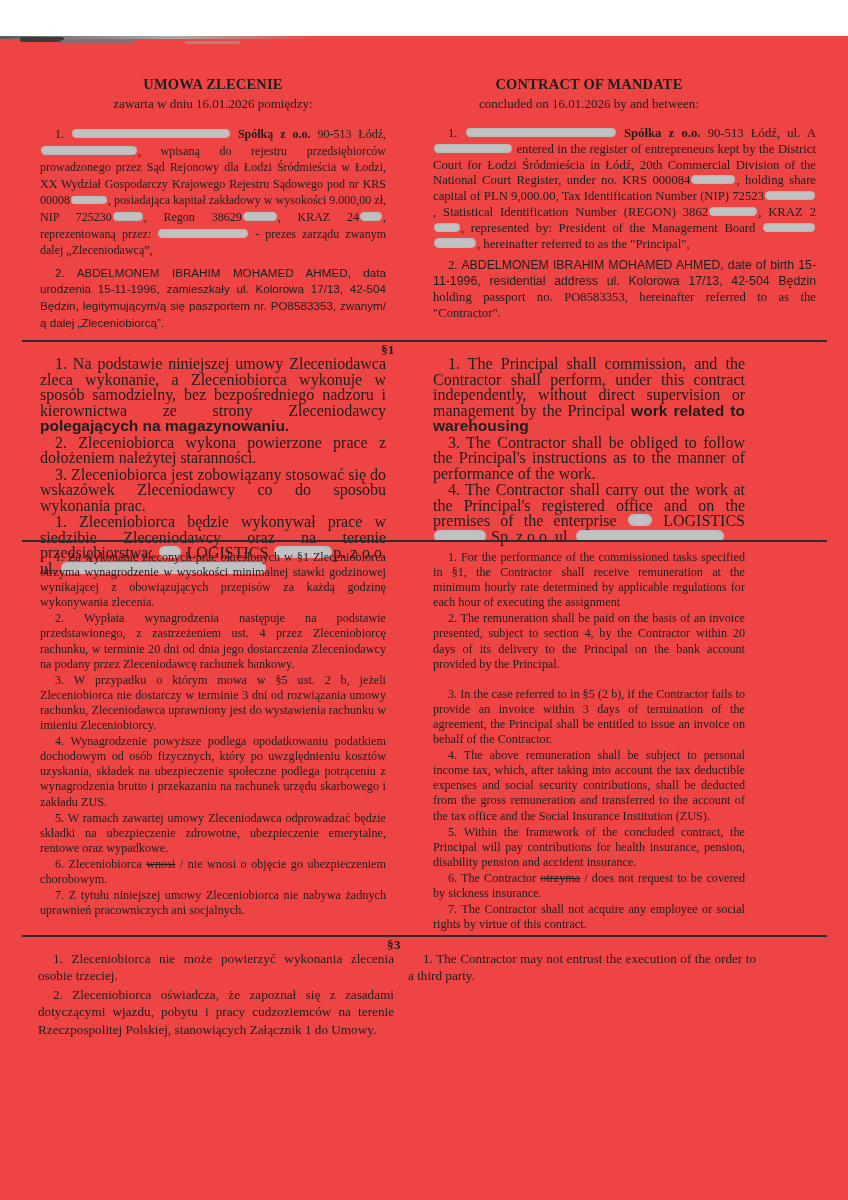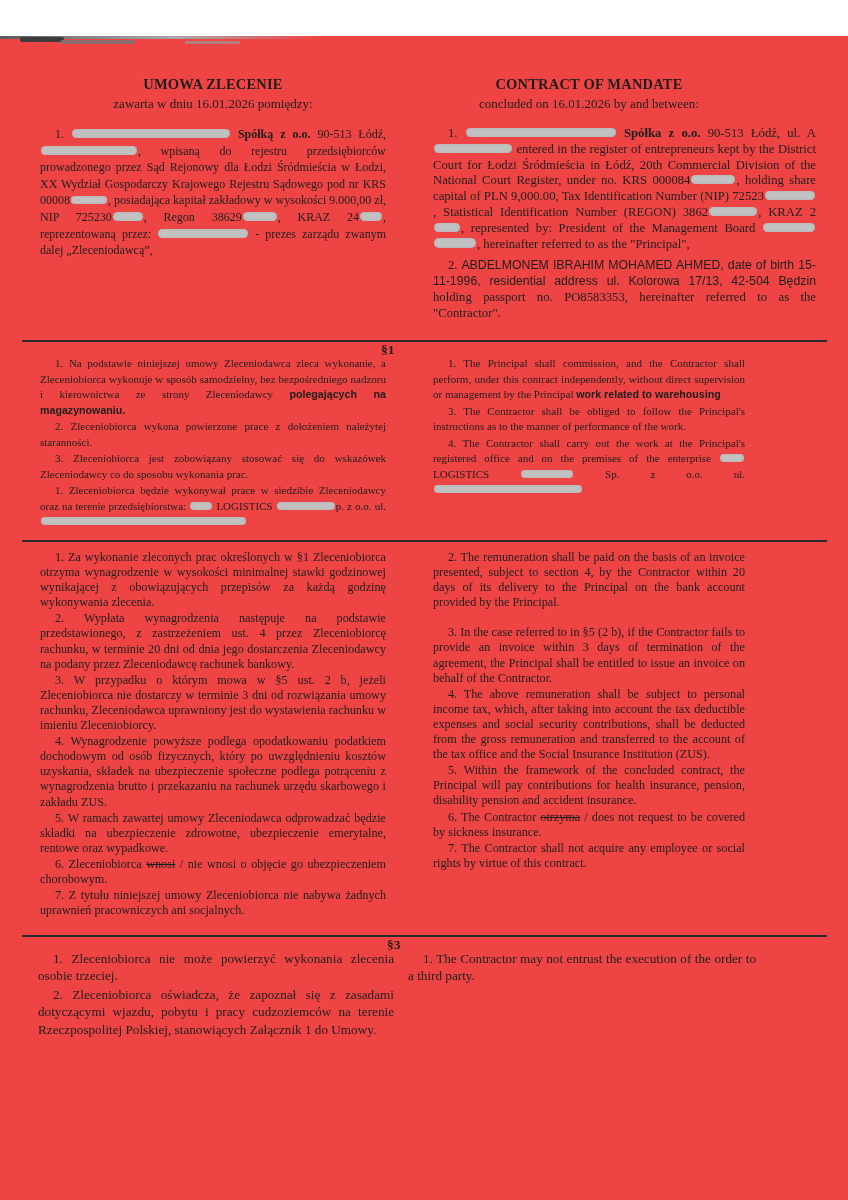--- a/index.html
+++ b/index.html
@@ -28,21 +28,21 @@
   .sec{position:absolute;left:0;width:848px;}
   .sec-parties{top:90px;}
   .sec-s1{top:320px;}
   .sec-s2{top:514px;}
   .sec-s3{top:914px;}
   .col{position:absolute;top:0;}
   .sec-parties .col-pl{left:40px;width:346px;font-size:12px;line-height:16.6px;}
   .sec-parties .col-en{left:433px;width:383px;font-size:12.7px;line-height:15.8px;}
   .sec-s1 .col-pl{left:40px;width:346px;}
   .sec-s1 .col-en{left:433px;width:312px;}
-  .sec-s1 .col{font-size:11px;line-height:15.5px;}
+  .sec-s1 .col{font-size:16px;line-height:15.5px;}
   .sec-s2 .col-pl{left:40px;width:346px;}
   .sec-s2 .col-en{left:433px;width:312px;}
   .sec-s2 .col{font-size:12.2px;line-height:15.1px;}
   .sec-s3 .col-pl{left:38px;width:356px;}
   .sec-s3 .col-en{left:408px;width:348px;}
   .sec-s3 .col{font-size:13.2px;line-height:17.4px;}
 
   .para{margin:0;text-align:justify;text-indent:15px;}
   .sec-parties .para + .para{margin-top:6px;}
   .sec-s1 .para + .para,.sec-s2 .para + .para,.sec-s3 .para + .para{margin-top:1px;}
@@ -78,20 +78,21 @@
     <div class="doc-subtitle">zawarta w dniu 16.01.2026 pomiędzy:</div>
   </div>
   <div class="hdr hdr-en">
     <div class="doc-title">CONTRACT OF MANDATE</div>
     <div class="doc-subtitle">concluded on 16.01.2026 by and between:</div>
   </div>
 
   <div class="sec sec-parties">
     <div class="col col-pl">
         <p class="para"><span>1. </span><span class="redact" style="width: 158px;"></span><span class="bold"> Spółką z o.o. </span><span>90-513 Łódź, </span><span class="redact" style="width: 96px;"></span><span>, wpisaną do rejestru przedsiębiorców prowadzonego przez Sąd Rejonowy dla Łodzi Śródmieścia w Łodzi, XX Wydział Gospodarczy Krajowego Rejestru Sądowego pod nr KRS 00008</span><span class="redact" style="width: 36px;"></span><span>, posiadająca kapitał zakładowy w wysokości 9.000,00 zł, NIP 725230</span><span class="redact" style="width: 30px;"></span><span>, Regon 38629</span><span class="redact" style="width: 34px;"></span><span>, KRAZ 24</span><span class="redact" style="width: 22px;"></span><span>, reprezentowaną przez: </span><span class="redact" style="width: 90px;"></span><span> - prezes zarządu zwanym dalej „Zleceniodawcą”,</span></p>
+        <p class="para sans"><span>2. ABDELMONEM IBRAHIM MOHAMED AHMED, data urodzenia 15-11-1996, zamieszkały  ul. Kolorowa 17/13, 42-504 Będzin, legitymującym/ą się paszportem nr.   PO8583353, zwanym/ą dalej „Zleceniobiorcą”.</span></p>
       </div>
     <div class="col col-en">
         <p class="para"><span>1. </span><span class="redact" style="width: 150px;"></span><span class="bold"> Spółka z o.o. </span><span>90-513 Łódź, ul. A</span><span class="redact" style="width: 78px;"></span><span> entered in the register of entrepreneurs kept by the District Court for Łodzi Śródmieścia in Łódź, 20th Commercial Division of the National Court Register, under no. KRS 000084</span><span class="redact" style="width: 44px;"></span><span>, holding share capital of PLN 9,000.00, Tax Identification Number (NIP) 72523</span><span class="redact" style="width: 50px;"></span><span>, Statistical Identification Number (REGON) 3862</span><span class="redact" style="width: 48px;"></span><span>, KRAZ 2</span><span class="redact" style="width: 26px;"></span><span>, represented by: President of the Management Board </span><span class="redact" style="width: 52px;"></span><span> </span><span class="redact" style="width: 42px;"></span><span>, hereinafter referred to as the "Principal",</span></p>
         <p class="para"><span>2. </span><span class="sansrun">ABDELMONEM IBRAHIM MOHAMED AHMED, date of birth 15-11-1996, residential address  ul. Kolorowa 17/13, 42-504 Będzin</span><span> holding passport no. PO8583353, hereinafter referred to as the "Contractor".</span></p>
       </div>
   </div>
 
   <div class="divider div-1"></div>
   <div class="sec-label lbl-s1">§1</div>
 
@@ -115,20 +116,21 @@
     <div class="col col-pl">
         <p class="para"><span>1. Za wykonanie zleconych prac określonych w §1 Zleceniobiorca otrzyma wynagrodzenie w wysokości minimalnej stawki godzinowej wynikającej z obowiązujących przepisów za każdą godzinę wykonywania zlecenia.</span></p>
         <p class="para"><span>2. Wypłata wynagrodzenia następuje na podstawie przedstawionego, z zastrzeżeniem ust. 4 przez Zleceniobiorcę rachunku, w terminie 20 dni od dnia jego dostarczenia Zleceniodawcy na podany przez Zleceniodawcę rachunek bankowy.</span></p>
         <p class="para"><span>3. W przypadku o którym mowa w §5 ust. 2 b, jeżeli Zleceniobiorca nie dostarczy w terminie 3 dni od rozwiązania umowy rachunku, Zleceniodawca uprawniony jest do wystawienia rachunku w imieniu Zleceniobiorcy.</span></p>
         <p class="para"><span>4. Wynagrodzenie powyższe podlega opodatkowaniu podatkiem dochodowym od osób fizycznych, który po uwzględnieniu kosztów uzyskania, składek na ubezpieczenie społeczne podlega potrąceniu z wynagrodzenia brutto i przekazaniu na rachunek urzędu skarbowego i zakładu ZUS.</span></p>
         <p class="para"><span>5. W ramach zawartej umowy Zleceniodawca odprowadzać będzie składki na ubezpieczenie zdrowotne, ubezpieczenie emerytalne, rentowe oraz wypadkowe.</span></p>
         <p class="para"><span>6. Zleceniobiorca </span><span class="strike">wnosi</span><span> / nie wnosi o objęcie go ubezpieczeniem chorobowym.</span></p>
         <p class="para"><span>7. Z tytułu niniejszej umowy Zleceniobiorca nie nabywa żadnych uprawnień pracowniczych ani socjalnych.</span></p>
       </div>
     <div class="col col-en">
+        <p class="para"><span>1. For the performance of the commissioned tasks specified in §1, the Contractor shall receive remuneration at the minimum hourly rate determined by applicable regulations for each hour of executing the assignment</span></p>
         <p class="para"><span>2. The remuneration shall be paid on the basis of an invoice presented, subject to section 4, by the Contractor within 20 days of its delivery to the Principal on the bank account provided by the Principal.</span></p>
         <p class="para gap"><span>3. In the case referred to in §5 (2 b), if the Contractor fails to provide an invoice within 3 days of termination of the agreement, the Principal shall be entitled to issue an invoice on behalf of the Contractor.</span></p>
         <p class="para"><span>4. The above remuneration shall be subject to personal income tax, which, after taking into account the tax deductible expenses and social security contributions, shall be deducted from the gross remuneration and transferred to the account of the tax office and the Social Insurance Institution (ZUS).</span></p>
         <p class="para"><span>5. Within the framework of the concluded contract, the Principal will pay contributions for health insurance, pension, disability pension and accident insurance.</span></p>
         <p class="para"><span>6. The Contractor </span><span class="strike">otrzyma</span><span> / does not request to be covered by sickness insurance.</span></p>
         <p class="para"><span>7. The Contractor shall not acquire any employee or social rights by virtue of this contract.</span></p>
       </div>
   </div>
 
   <div class="divider div-3"></div>

